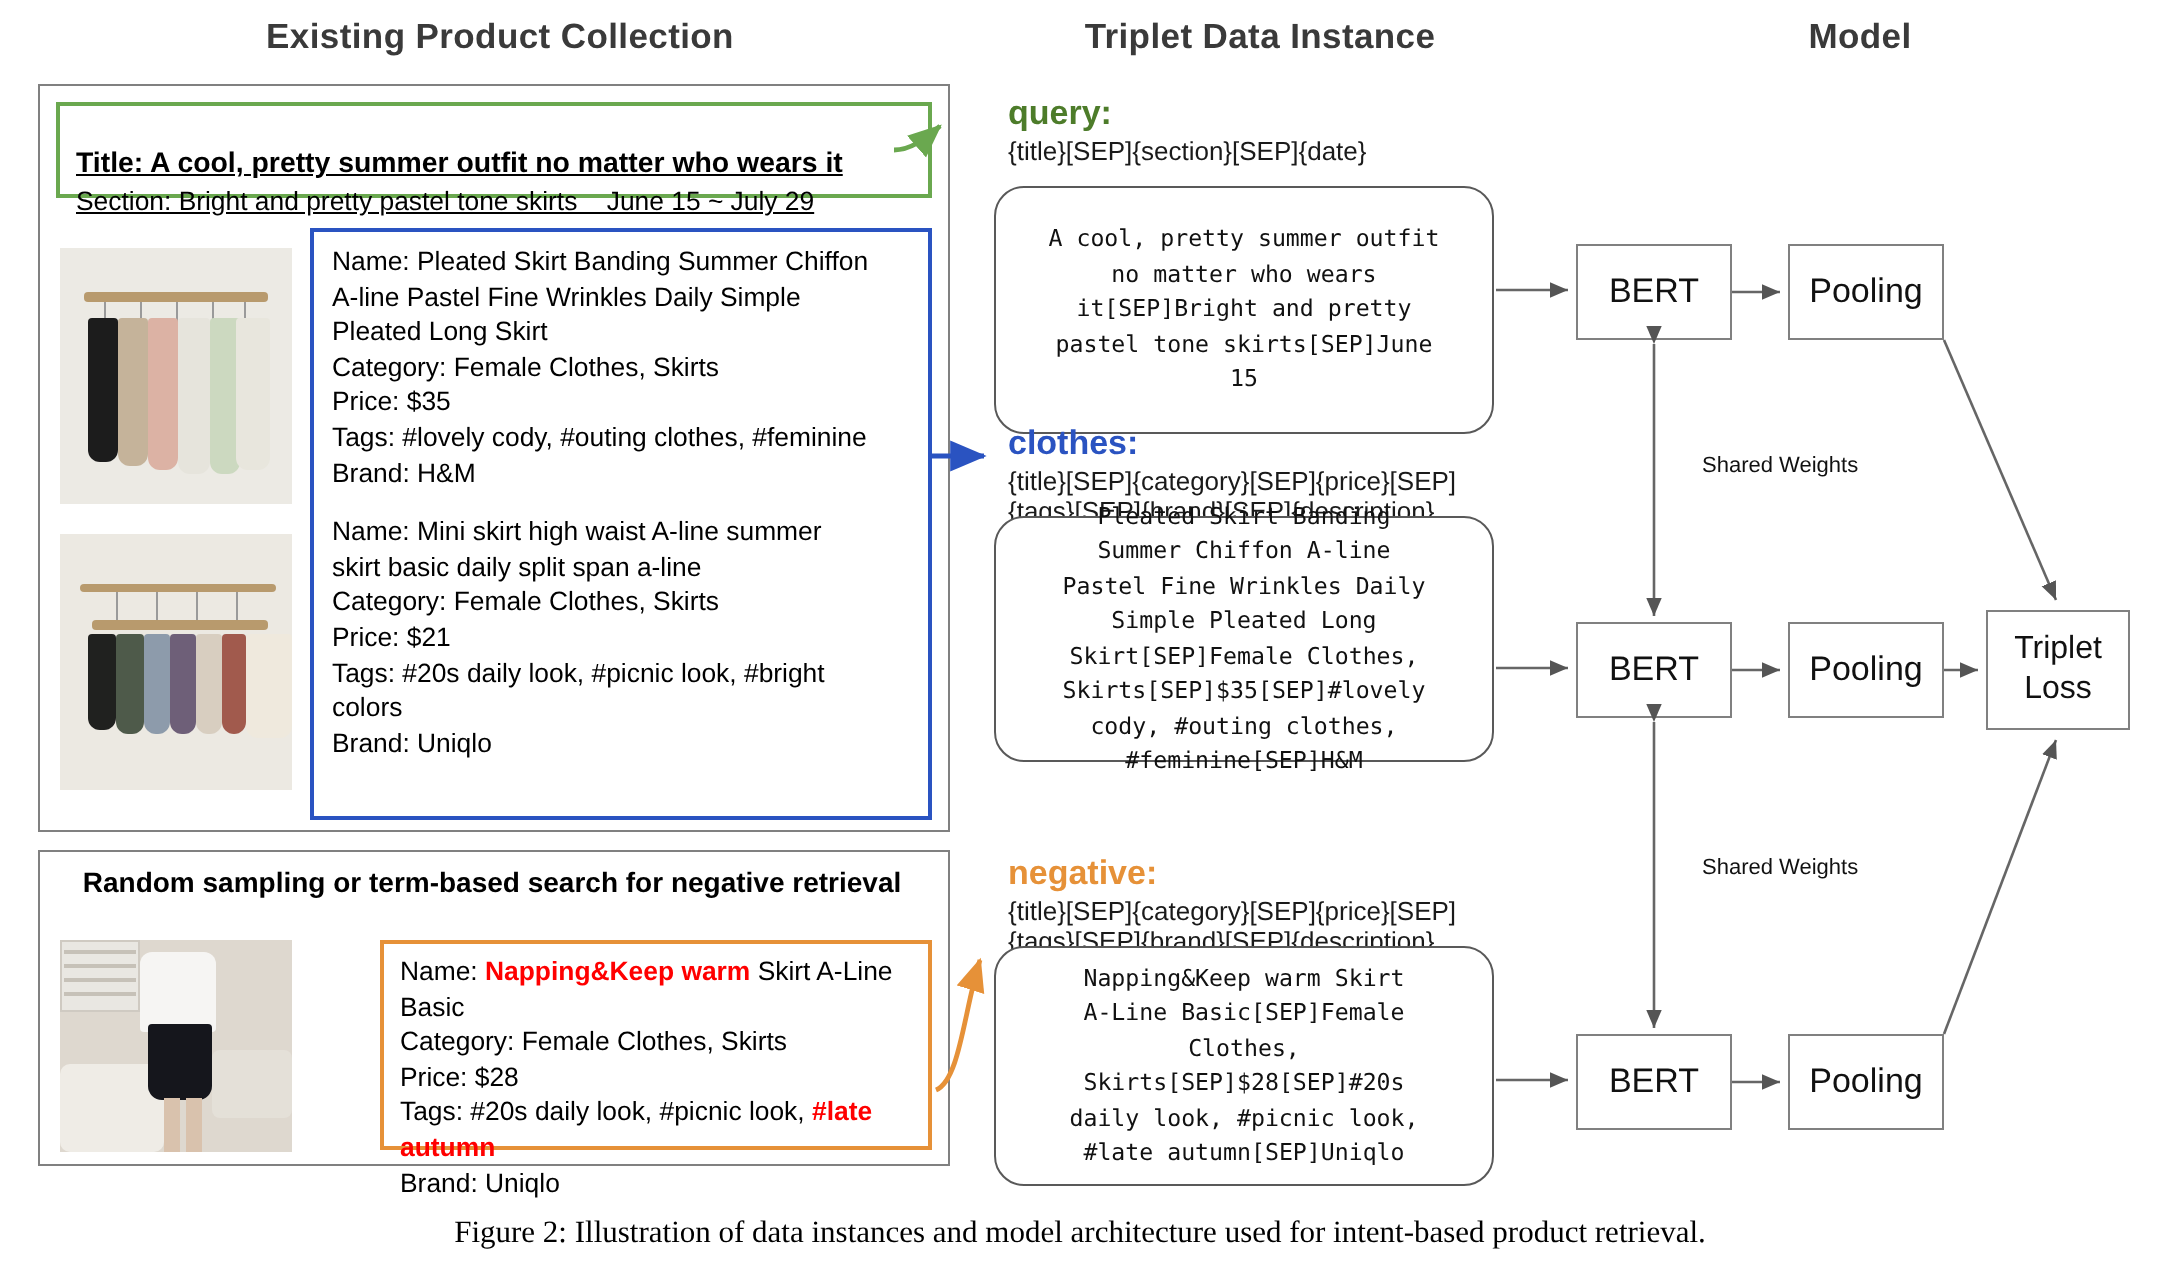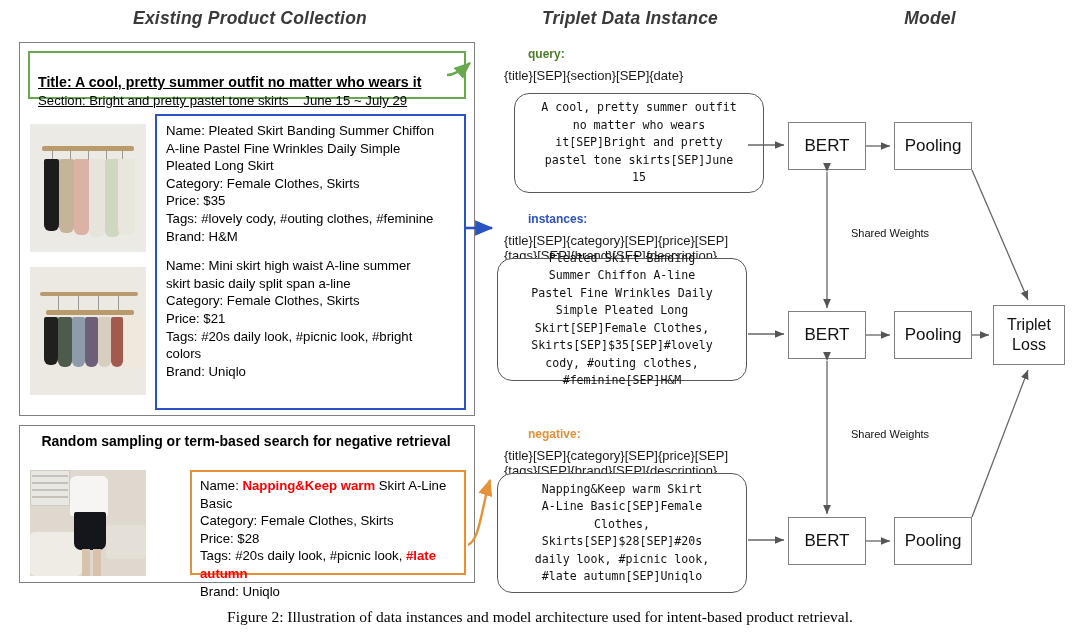--- a/index.html
+++ b/index.html
@@ -9,21 +9,20 @@
     font-family:"Liberation Sans", sans-serif;
     color:#000;
     position:relative;
     overflow:hidden;
   }
   .fig{position:absolute;left:0;top:0;width:1080px;height:642px;}
 
   
   .col-head{
     position:absolute;
-    font-style:italic;
     font-weight:bold;
     font-size:17.5px;
     color:#3a3a3a;
     text-align:center;
     letter-spacing:.2px;
   }
   #head-existing{left:20px;top:8px;width:460px;}
   #head-triplet{left:480px;top:8px;width:300px;}
   #head-model{left:790px;top:8px;width:280px;}
 
@@ -72,21 +71,21 @@
   .photo{position:absolute;overflow:hidden;background:#efece7;}
   #photo-1{left:30px;top:124px;width:116px;height:128px;}
   #photo-2{left:30px;top:267px;width:116px;height:128px;}
   #photo-3{left:30px;top:470px;width:116px;height:106px;}
 
   .rail{position:absolute;background:#b89a6d;border-radius:2px;}
   .skirt{position:absolute;border-radius:2px 2px 6px 6px;}
   .hangerwire{position:absolute;width:1px;background:#9a9a9a;}
 
   
-  .sec-label{position:absolute;font-size:12px;font-weight:bold;margin-left:24px;}
+  .sec-label{position:absolute;font-size:17px;font-weight:bold;}
   #lab-query{left:504px;top:47px;color:#4d7c2a;}
   #lab-positive{left:504px;top:212px;color:#2a53c1;}
   #lab-negative{left:504px;top:427px;color:#e69138;}
 
   .tmpl{position:absolute;font-size:13px;line-height:15px;color:#1a1a1a;}
   #tmpl-query{left:504px;top:68px;}
   #tmpl-positive{left:504px;top:233px;}
   #tmpl-negative{left:504px;top:448px;}
 
   .rbox{
@@ -97,21 +96,21 @@
     box-sizing:border-box;
     font-family:"DejaVu Sans Mono", monospace;
     font-size:11.6px;
     line-height:17.5px;
     text-align:center;
     color:#111;
     display:flex;align-items:center;justify-content:center;
     padding:2px 8px;
     white-space:pre-line;
   }
-  #rbox-query{left:514px;top:93px;width:250px;height:100px;}
+  #rbox-query{left:497px;top:93px;width:250px;height:124px;}
   #rbox-positive{left:497px;top:258px;width:250px;height:123px;}
   #rbox-negative{left:497px;top:473px;width:250px;height:120px;}
 
   
   .mbox{
     position:absolute;
     border:1.3px solid #808080;
     background:#fff;
     box-sizing:border-box;
     display:flex;align-items:center;justify-content:center;
@@ -235,21 +234,21 @@
   </div>
 
   <div class="sec-label" id="lab-query">query:</div>
   <div class="tmpl" id="tmpl-query">{title}[SEP]{section}[SEP]{date}</div>
   <div class="rbox" id="rbox-query">A cool, pretty summer outfit
 no matter who wears
 it[SEP]Bright and pretty
 pastel tone skirts[SEP]June
 15</div>
 
-  <div class="sec-label" id="lab-positive">instances:</div>
+  <div class="sec-label" id="lab-positive">clothes:</div>
   <div class="tmpl" id="tmpl-positive">
     <div>{title}[SEP]{category}[SEP]{price}[SEP]</div>
     <div>{tags}[SEP]{brand}[SEP]{description}</div>
   </div>
   <div class="rbox" id="rbox-positive">Pleated Skirt Banding
 Summer Chiffon A-line
 Pastel Fine Wrinkles Daily
 Simple Pleated Long
 Skirt[SEP]Female Clothes,
 Skirts[SEP]$35[SEP]#lovely

